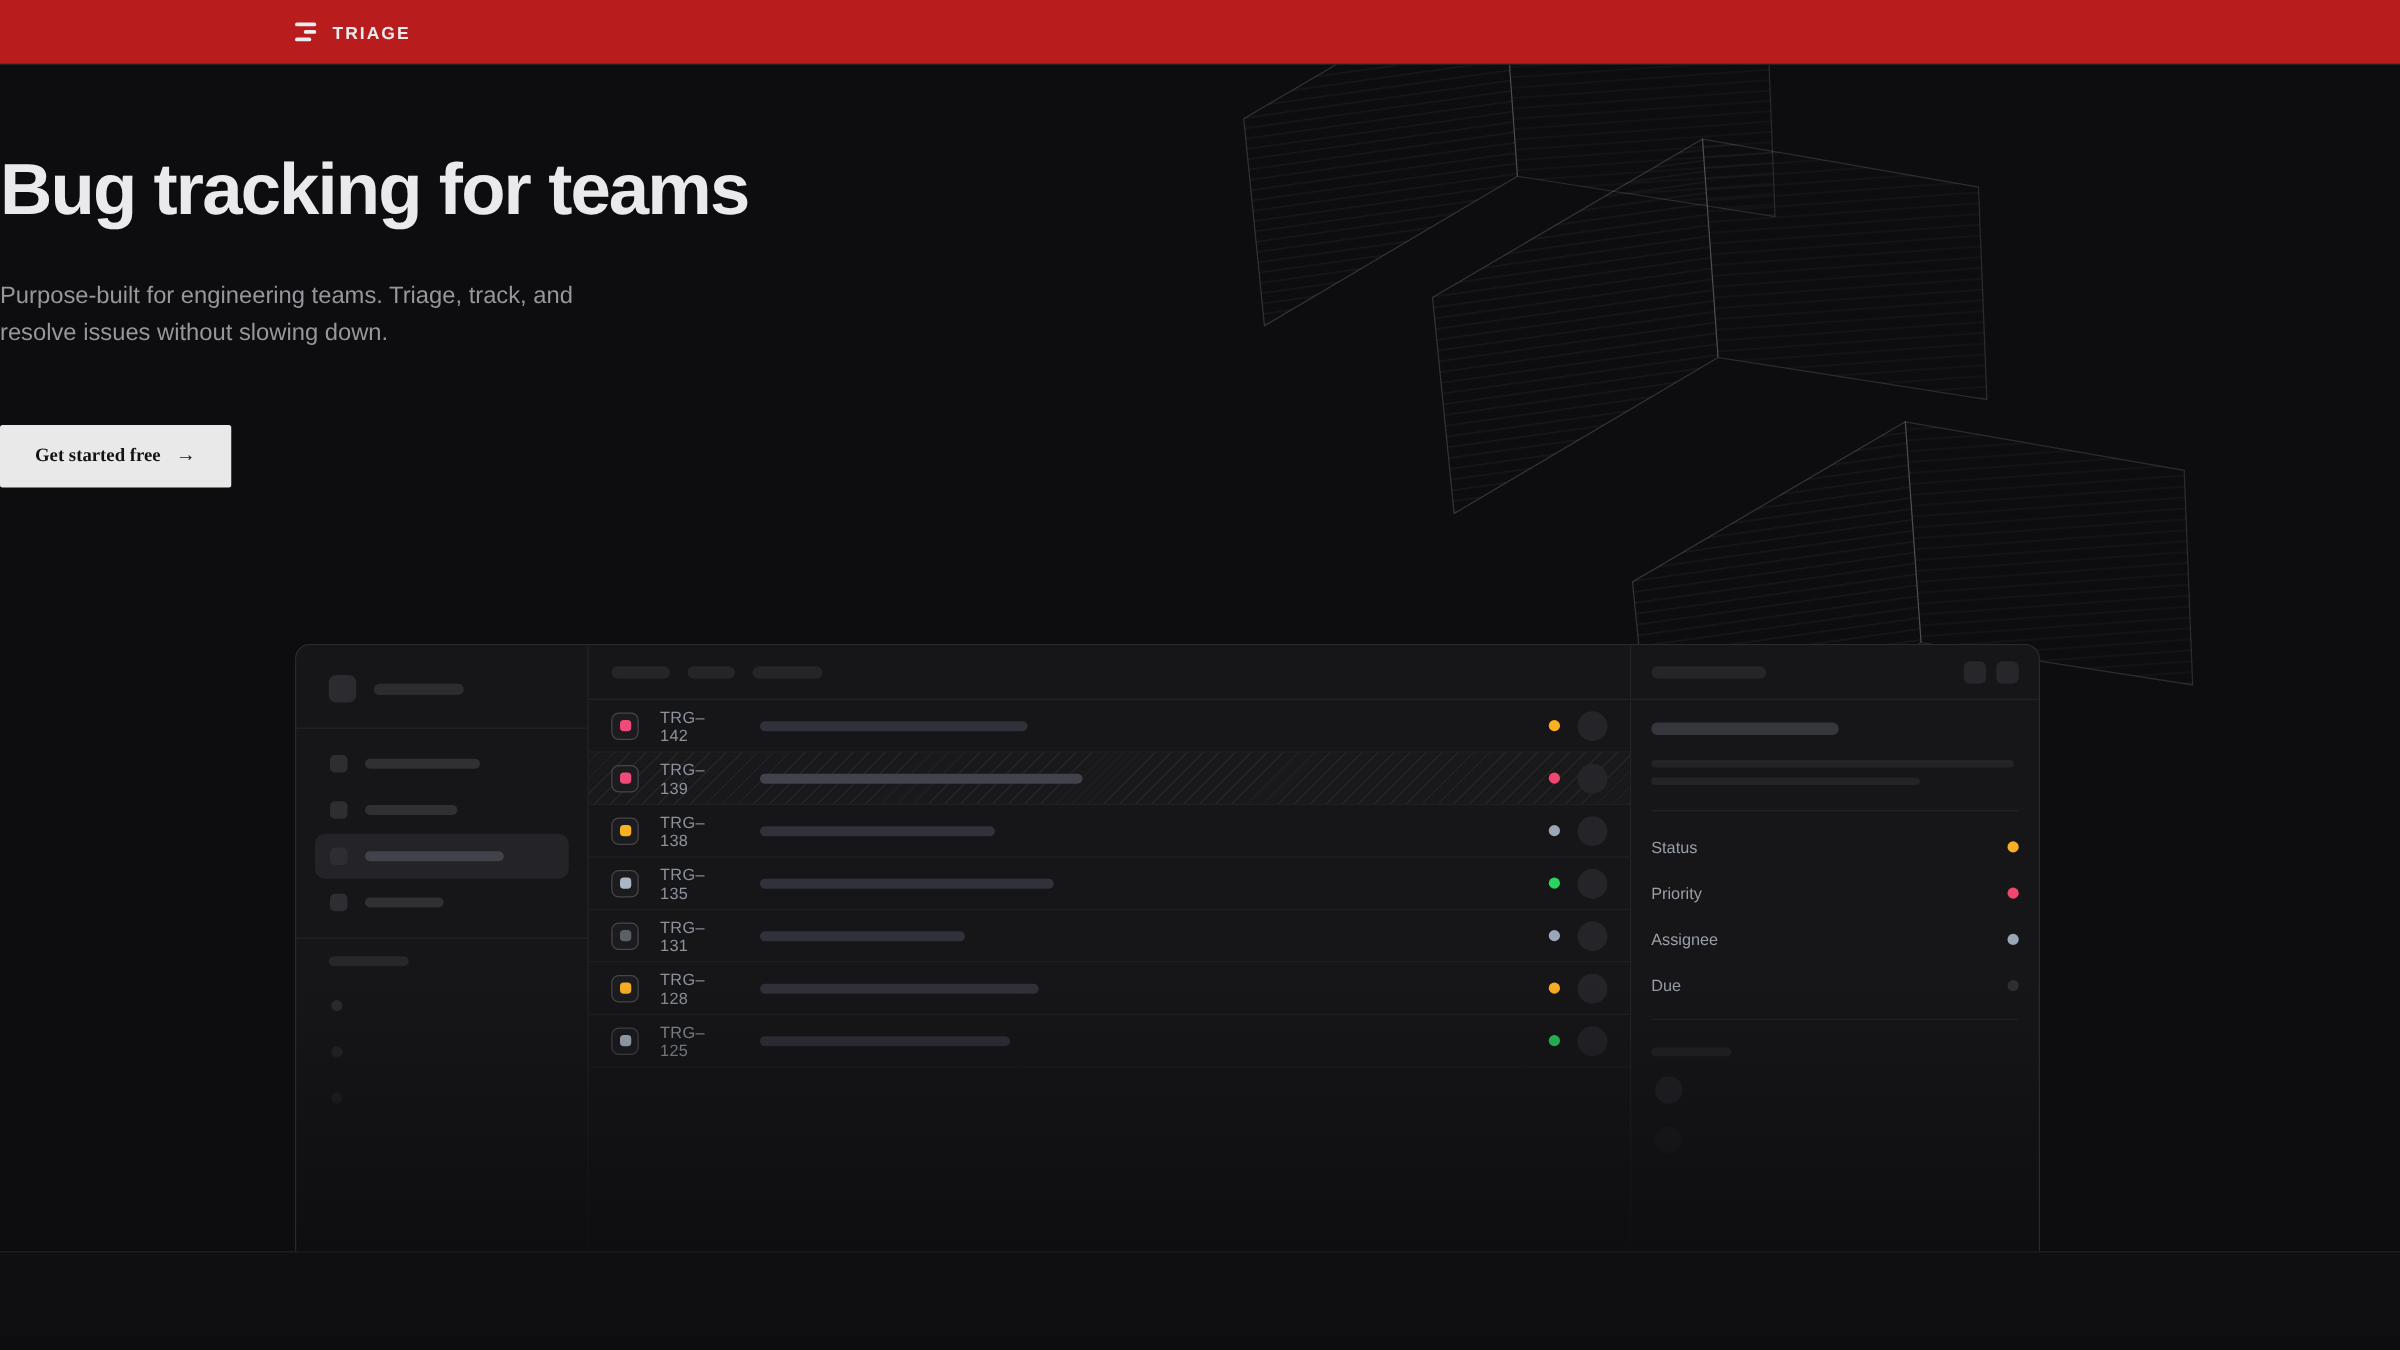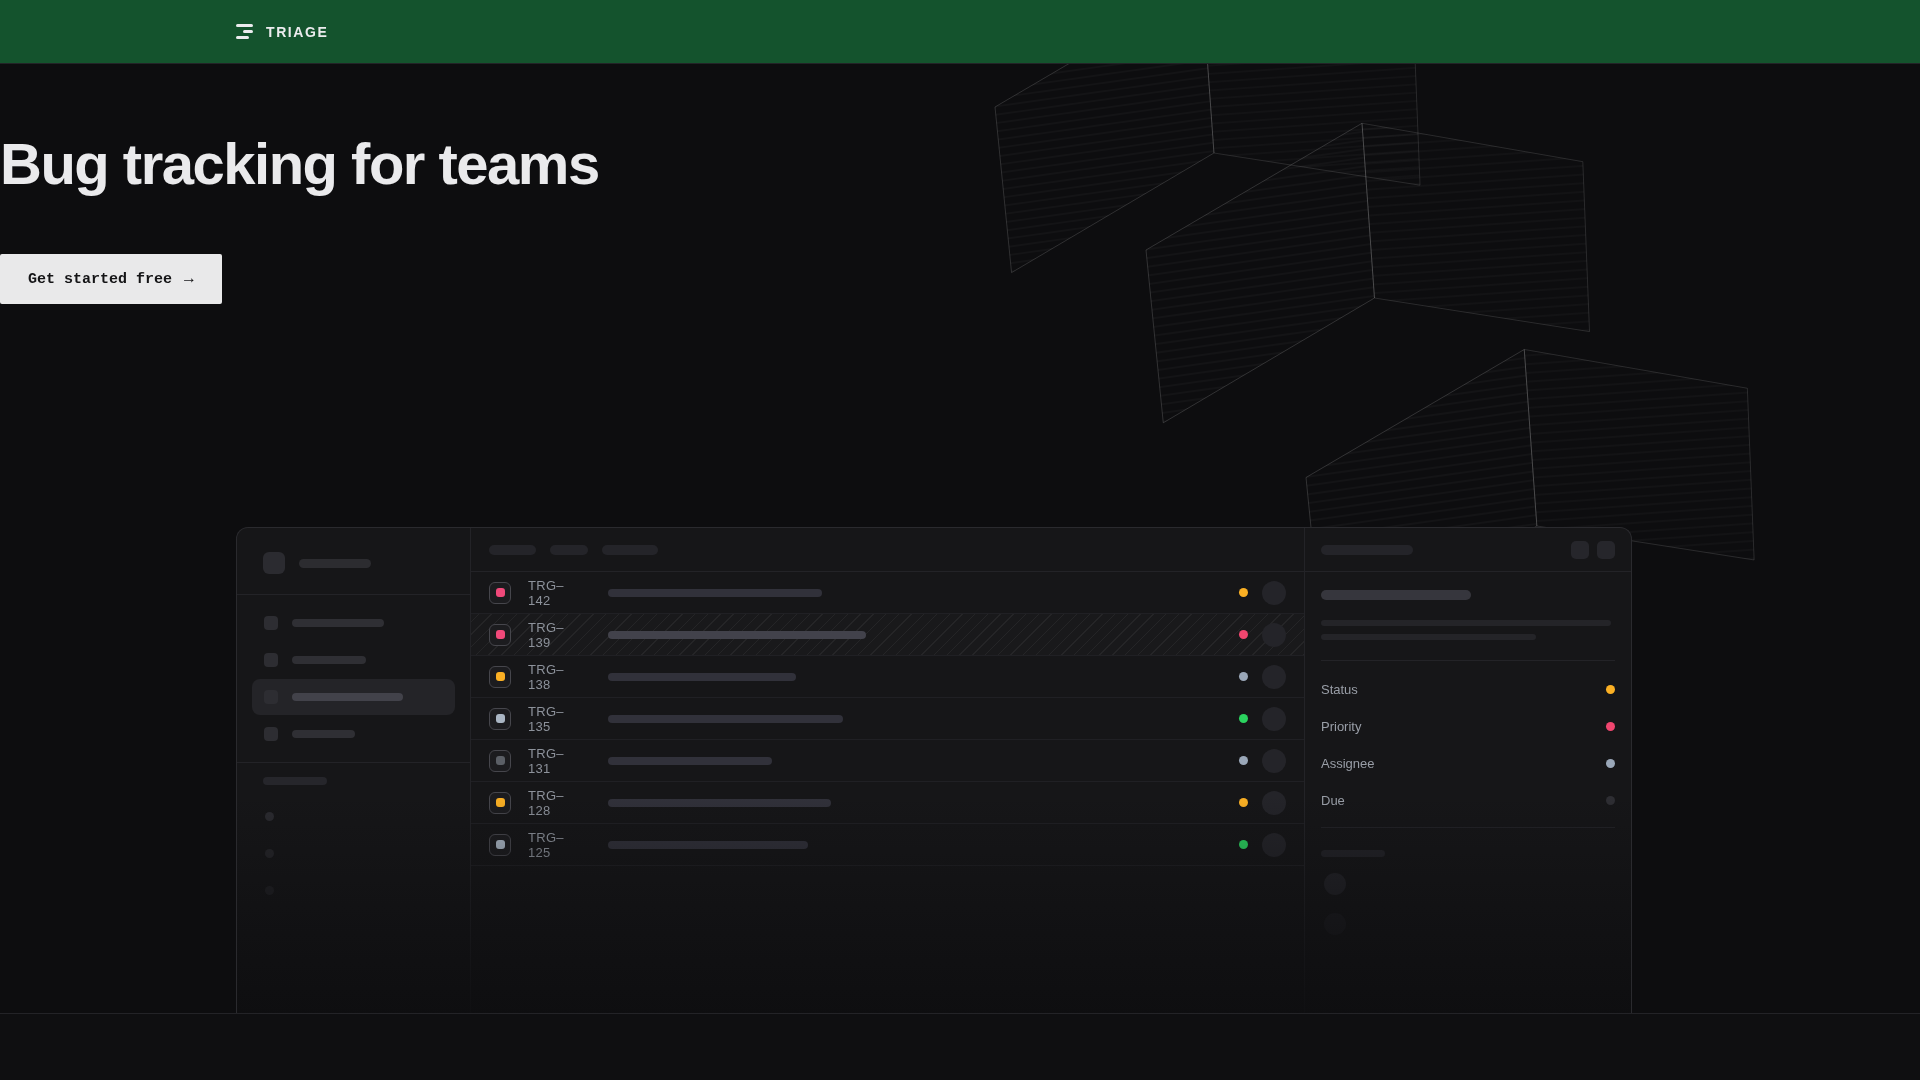--- a/index.html
+++ b/index.html
@@ -5,26 +5,26 @@
   * { margin: 0; padding: 0; box-sizing: border-box; }
   html, body { width: 1920px; height: 1080px; overflow: hidden; }
   body {
     background: #0d0d0f;
     font-family: "Liberation Sans", sans-serif;
     color: #ececee;
   }
 
   
   .nav {
-    height: 64px;
+    height: 52px;
     display: flex; align-items: center; justify-content: flex-start;
     padding: 0 288px 0 236px;
     border-bottom: 1px solid #232327;
     position: relative; z-index: 5;
-    background: #14532d;
+    background: #b91c1c;
   }
   .brand { display: flex; align-items: center; gap: 12px; }
   .logo-icon { display: flex; flex-direction: column; gap: 3px; width: 18px; }
   .logo-icon i { display: block; height: 3px; border-radius: 1.5px; background: #ececee; }
   .logo-icon i:nth-child(1) { width: 17px; }
   .logo-icon i:nth-child(2) { width: 10px; margin-left: 7px; }
   .logo-icon i:nth-child(3) { width: 13px; }
   .brand-name { font-size: 14px; font-weight: bold; letter-spacing: 1.6px; color: #ececee; }
   .nav-right { display: flex; align-items: center; gap: 34px; }
   .theme-btn { background: none; border: none; cursor: pointer; display: flex; padding: 4px; }
@@ -37,21 +37,21 @@
 
   
   .hero { position: relative; height: 950px; border-bottom: 1px solid #232327; overflow: hidden; background: #0d0d0f; }
   .wireframes { position: absolute; top: 0; left: 0; width: 1920px; height: 950px; pointer-events: none; }
   .hero-content { position: relative; padding-top: 68px; width: 700px; z-index: 2; }
   .hero-title { font-size: 58px; line-height: 64px; font-weight: 600; letter-spacing: -1.5px; color: #eaeaec; }
   .hero-sub { margin-top: 38px; font-size: 19px; line-height: 30px; color: #96969c; }
   .cta-btn {
     margin-top: 58px; display: inline-flex; align-items: center; gap: 12px;
     background: #e9e9ea; color: #141416; border: none; border-radius: 2px;
-    font-family: Liberation Mono, monospace; font-size: 15px; font-weight: bold;
+    font-family: Liberation Serif, serif; font-size: 15px; font-weight: bold;
     padding: 16px 28px; cursor: pointer;
   }
   .cta-arrow { font-size: 16px; font-weight: normal; }
 
   
   .app-card {
     position: absolute; left: 236px; top: 463px;
     width: 1396px; height: 487px;
     background: #161618;
     border: 1px solid #2a2a2e; border-bottom: none;
@@ -159,20 +159,24 @@
     </defs>
     <use href="#slab" transform="translate(995,-95) scale(0.92)"></use>
     <use href="#slab" transform="translate(1146,42) scale(0.96)"></use>
     <use href="#slab" transform="translate(1306,268) scale(0.97)"></use>
   </svg>
 
   <div class="hero-content">
     <h1 class="hero-title">
       <span>Bug tracking for teams</span><br>
     </h1>
+    <p class="hero-sub">
+      <span>Purpose-built for engineering teams. Triage, track, and</span><br>
+      <span>resolve issues without slowing down.</span>
+    </p>
     <button class="cta-btn">
       <span>Get started free</span>
       <span class="cta-arrow">→</span>
     </button>
   </div>
 
   <div class="app-card">
 
     <aside class="mk-sidebar">
       <div class="ws-row">

